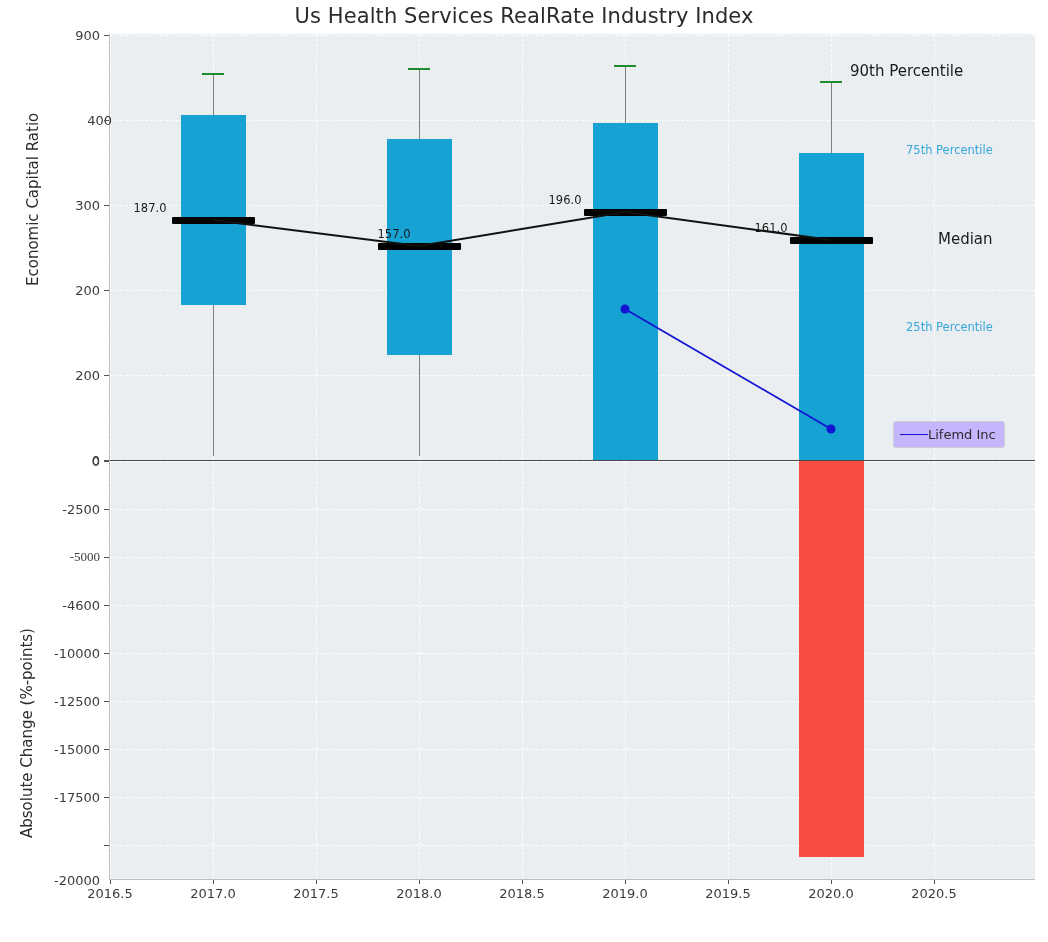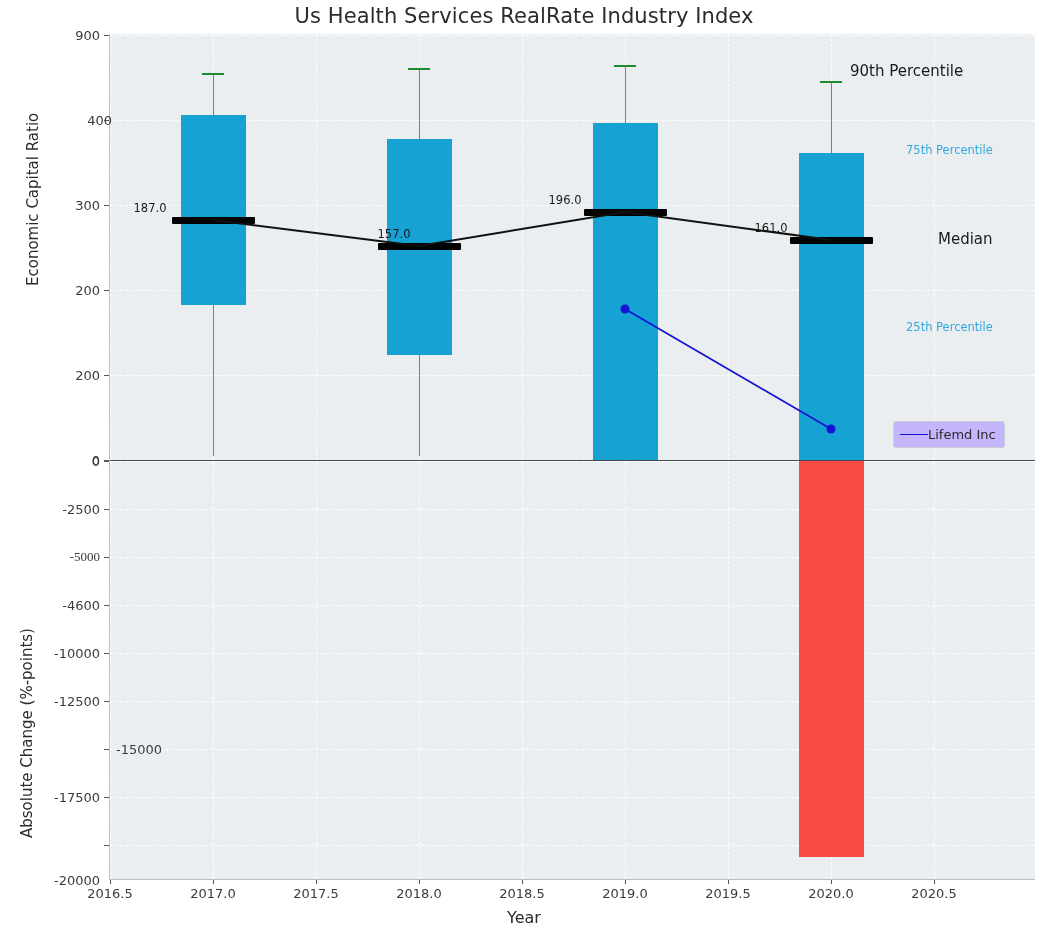--- a/index.html
+++ b/index.html
@@ -323,21 +323,21 @@
   <div class="tickmark-y" style="top:290px;"></div>
   <div class="tickmark-y" style="top:375px;"></div>
   <div class="tickmark-y" style="top:460px;"></div>
 
   <div class="ytick-inner" style="left:0px; top:461px;">0</div>
   <div class="ytick-inner" style="left:0px; top:509px;">-2500</div>
   <div class="ytick-inner" style="left:0px; top:557px;font-family:Liberation Serif, serif;">-5000</div>
   <div class="ytick-inner" style="left:0px; top:605px;">-4600</div>
   <div class="ytick-inner" style="left:0px; top:653px;">-10000</div>
   <div class="ytick-inner" style="left:0px; top:701px;">-12500</div>
-  <div class="ytick-inner" style="left:16px; top:749px;padding-left:46px;">-15000</div>
+  <div class="ytick-inner" style="left:0px; top:749px;">-15000</div>
   <div class="ytick-inner" style="left:0px; top:797px;">-17500</div>
   <div class="ytick-inner" style="left:0px; top:880px;">-20000</div>
 
   <div class="tickmark-y" style="top:461px;"></div>
   <div class="tickmark-y" style="top:509px;"></div>
   <div class="tickmark-y" style="top:557px;"></div>
   <div class="tickmark-y" style="top:605px;"></div>
   <div class="tickmark-y" style="top:653px;"></div>
   <div class="tickmark-y" style="top:701px;"></div>
   <div class="tickmark-y" style="top:749px;"></div>
@@ -357,21 +357,20 @@
   <div class="tickmark-x" style="left:110px;"></div>
   <div class="tickmark-x" style="left:213px;"></div>
   <div class="tickmark-x" style="left:316px;"></div>
   <div class="tickmark-x" style="left:419px;"></div>
   <div class="tickmark-x" style="left:522px;"></div>
   <div class="tickmark-x" style="left:625px;"></div>
   <div class="tickmark-x" style="left:728px;"></div>
   <div class="tickmark-x" style="left:831px;"></div>
   <div class="tickmark-x" style="left:934px;"></div>
 
-  <div id="xlabel">Year</div>
   <div class="ylabel" id="ylabel-top">Economic Capital Ratio</div>
   <div class="ylabel" id="ylabel-bottom">Absolute Change (%-points)</div>
 
   <div id="legend">
     <span id="legend-swatch"></span>
     <span>Lifemd Inc</span>
   </div>
 
 </div>
 

